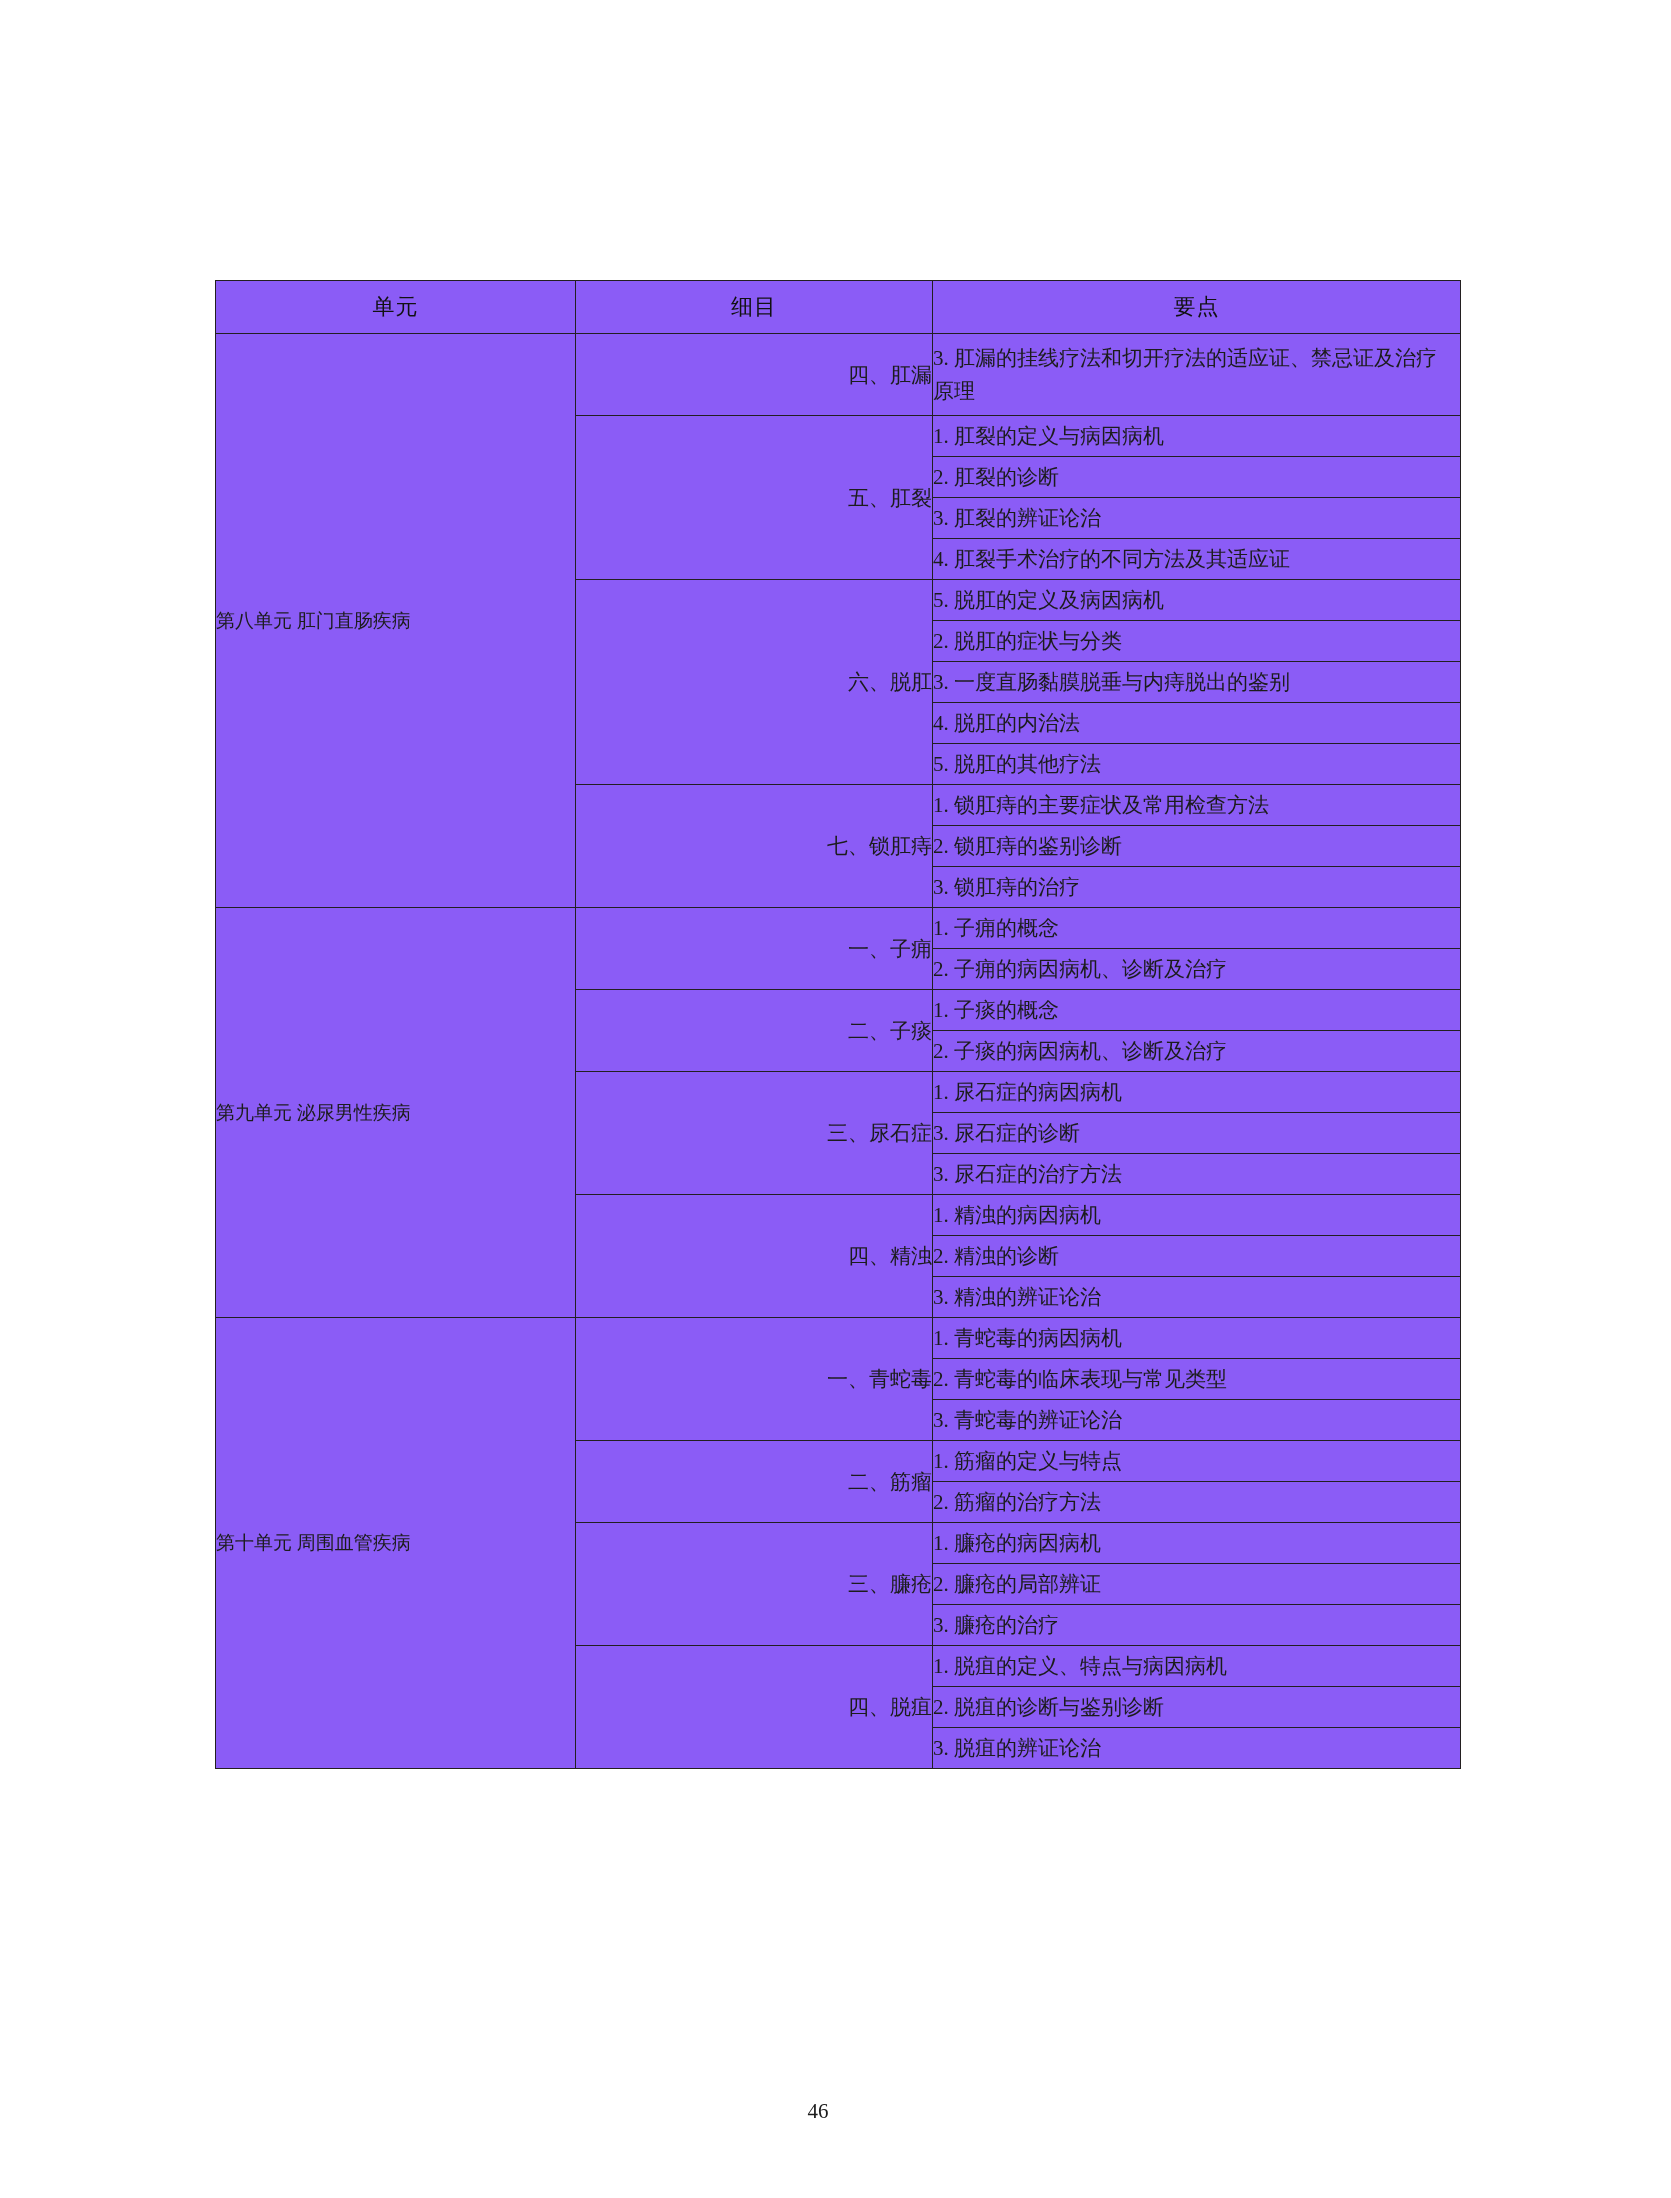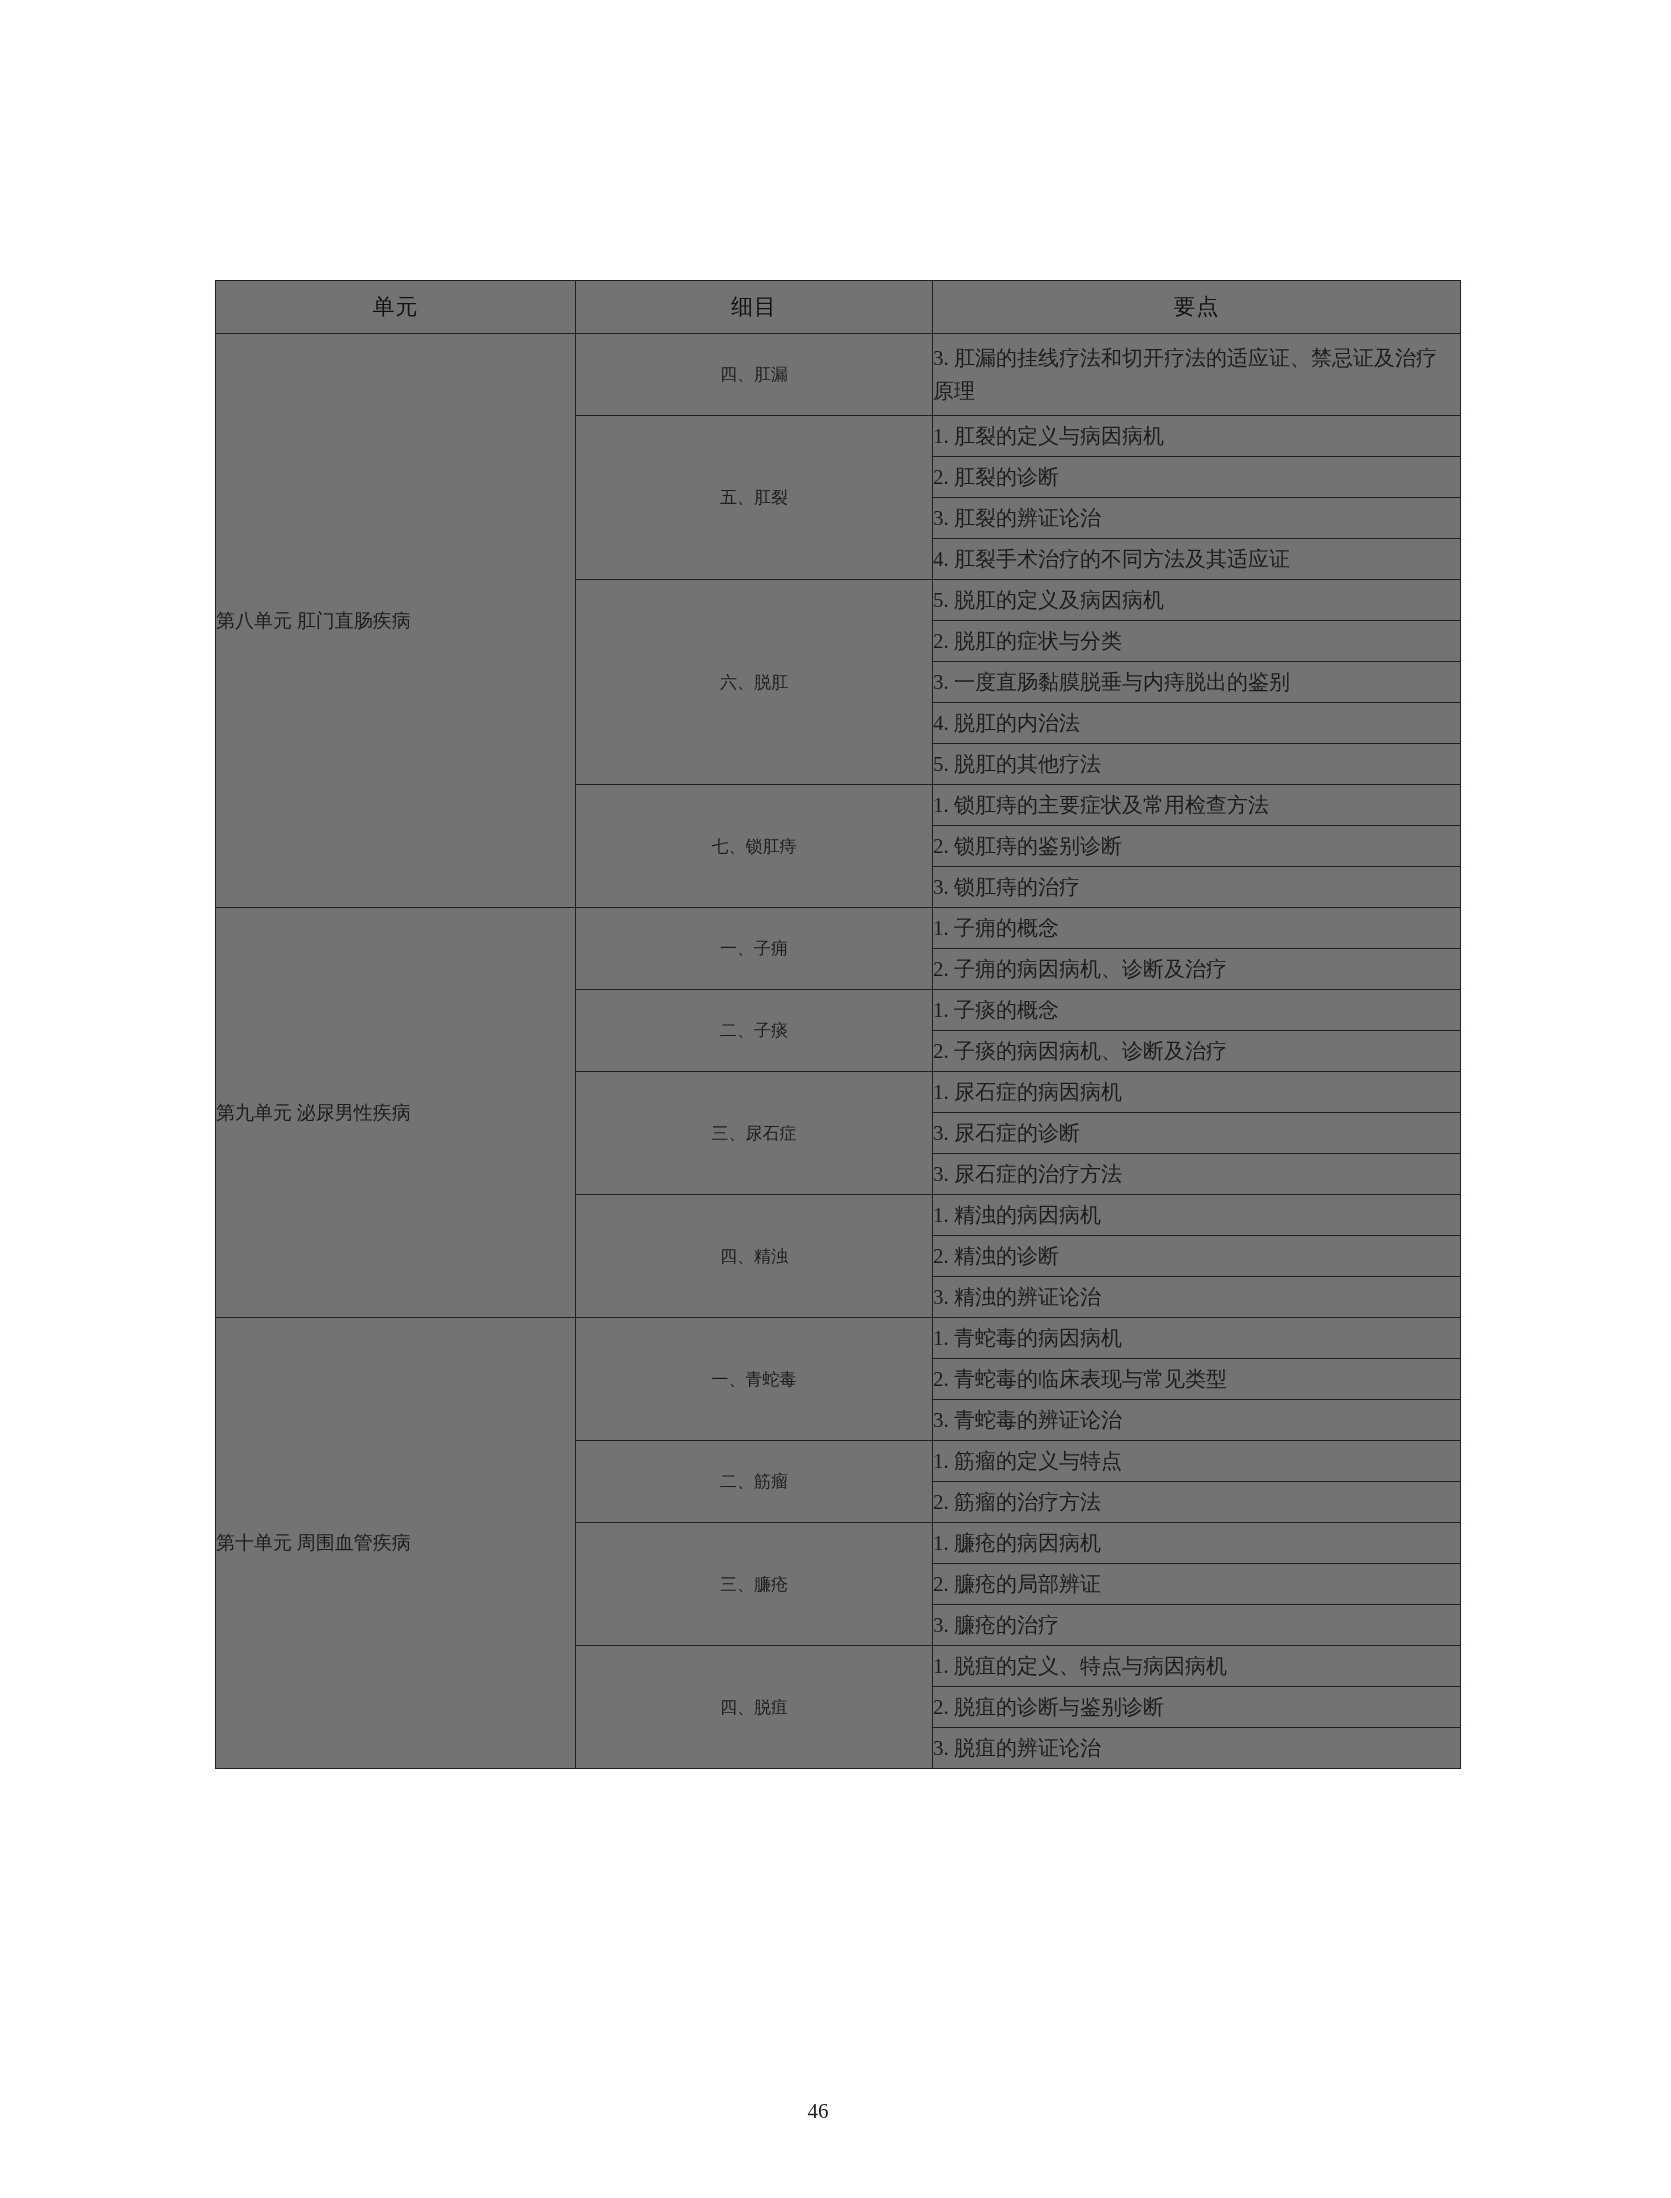--- a/index.html
+++ b/index.html
@@ -25,21 +25,21 @@
   .sheet {
     position: absolute;
     left: 215px;
     top: 280px;
     width: 1245px;
   }
   table.outline {
     border-collapse: collapse;
     table-layout: fixed;
     width: 1245px;
-    background: #737373;
+    background: #8b5cf6;
   }
   table.outline col.c-unit   { width: 360px; }
   table.outline col.c-detail { width: 357px; }
   table.outline col.c-point  { width: 528px; }
 
   table.outline td, table.outline th {
     border: 1.5px solid #231f20;
     padding: 0;
     vertical-align: middle;
     font-weight: normal;
@@ -55,23 +55,23 @@
   }
   td.unit-cell {
     text-align: left;
     padding-left: 17px;
     font-size: 19px;
     color: #1c1c1c;
     vertical-align: middle;
     line-height: 1.45;
   }
   td.detail-cell {
-    text-align: center;
+    text-align: right;
     padding-left: 72px;
-    font-size: 17px;
+    font-size: 21px;
     color: #1c1c1c;
     vertical-align: middle;
   }
   td.point-cell {
     text-align: left;
     padding-left: 13.4px;
     padding-top: 6.7px;
     padding-bottom: 6.7px;
     font-size: 21px;
     color: #1c1c1c;

